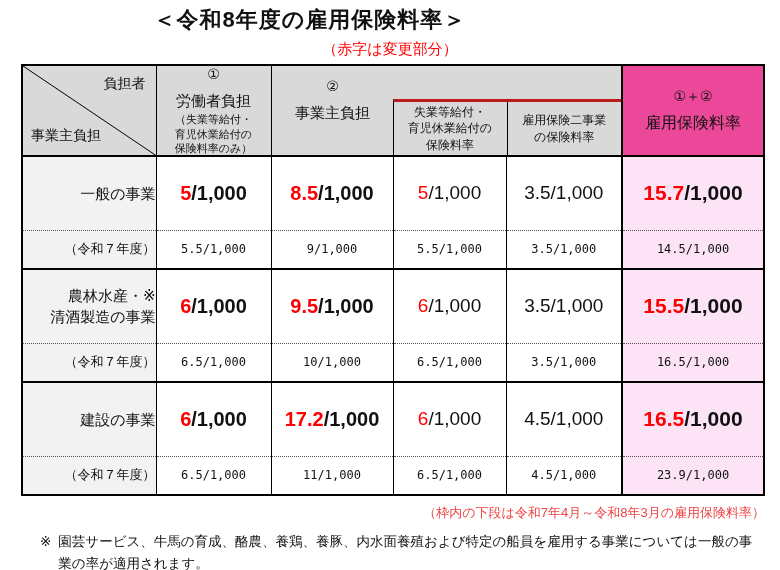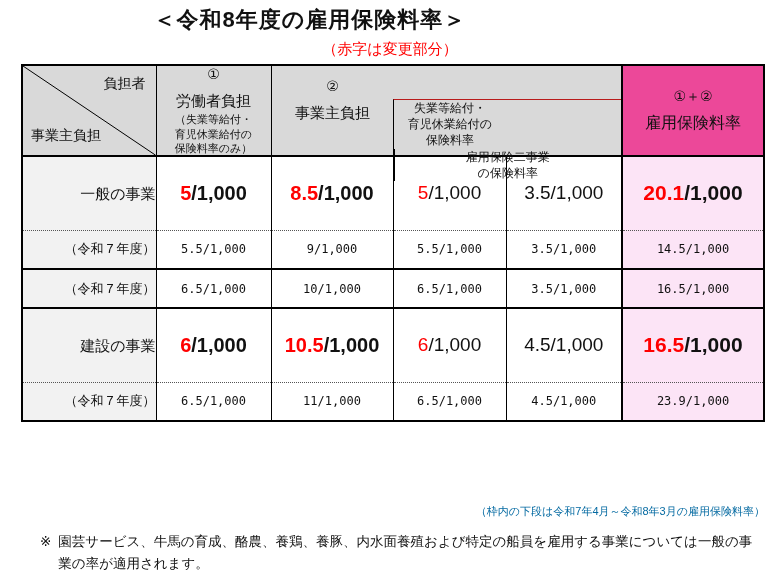--- a/index.html
+++ b/index.html
@@ -60,42 +60,41 @@
   .corner .corner-bottom { position: absolute; bottom: 10px; left: 8px; font-size: 14px; }
   
   .head-num { font-size: 14px; line-height: 1.25; }
   .head-title { font-size: 15px; line-height: 1.25; margin-top: 8px; }
   .head-note { font-size: 11px; line-height: 1.3; margin-top: 2px; }
   
   td.employer-head { position: relative; padding: 0; }
   .employer-label { position: absolute; left: 0; top: 12px; width: 122px; text-align: center; }
   .sub-box {
     position: absolute; left: 121px; right: 0; top: 33px; bottom: 0;
-    border-left: 1px solid #000000; border-top: 1px solid #b91c1c;
+    border-left: 1px solid #000000; border-top: 3px solid #b91c1c;
     display: flex;
-    flex-direction: column;
   }
   .sub-cell { display: flex; align-items: center; justify-content: center; font-size: 12px; line-height: 1.35; }
   .sub-cell.s1 { width: 113px; }
   .sub-cell.s2 { flex: 1; border-left: 1px solid #000000; }
   
   .total-head .head-num { font-size: 14px; }
   .total-head .head-title { font-size: 16px; }
   
   .group-label { font-size: 15px; line-height: 1.45; }
   .r7-label { font-size: 13px; margin-left: 28px; }
   .val-lg { font-size: 20px; font-weight: bold; }
   .val-md { font-size: 19px; }
   .val-xl { font-size: 21px; font-weight: bold; }
   .red { color: #ff0000; }
   .r7-val { font-family: "DejaVu Sans Mono", "Liberation Mono", monospace; font-size: 12px; }
   
   .range-note {
     position: absolute; top: 504px; right: 15px;
-    font-size: 11px; color: #0369a1; margin-left: 40px;
+    font-size: 13px; color: #ef4444; margin-left: 40px;
   }
   .footnote {
     position: absolute; left: 40px; top: 531px; width: 718px;
     display: flex; gap: 7px;
     font-size: 13.5px; line-height: 1.6; color: #111111;
   }
   .footnote .fn-marker { flex: 0 0 auto; }
   .footnote .fn-text { flex: 1; }
 </style>
 </head>
@@ -151,44 +150,53 @@
           <div class="head-title">雇用保険料率</div>
         </td>
       </tr>
 
       <tr class="row-main">
         <td class="lbl group-label pre">一般の事業</td>
         <td class="val-lg"><span class="red">5</span><span>/1,000</span></td>
         <td class="val-lg"><span class="red">8.5</span><span>/1,000</span></td>
         <td class="val-md"><span class="red">5</span><span>/1,000</span></td>
         <td class="val-md"><span class="red"></span><span>3.5/1,000</span></td>
-        <td class="col-total val-xl"><span class="red">20.1</span><span>/1,000</span></td>
+        <td class="col-total val-xl"><span class="red">15.7</span><span>/1,000</span></td>
       </tr>
       <tr class="row-r7">
         <td class="lbl r7-label">（令和７年度）</td>
         <td class="r7-val">5.5/1,000</td>
         <td class="r7-val">9/1,000</td>
         <td class="r7-val">5.5/1,000</td>
         <td class="r7-val">3.5/1,000</td>
         <td class="col-total r7-val">14.5/1,000</td>
       </tr>
 
+      <tr class="row-main">
+        <td class="lbl group-label pre">農林水産・※
+清酒製造の事業</td>
+        <td class="val-lg"><span class="red">6</span><span>/1,000</span></td>
+        <td class="val-lg"><span class="red">9.5</span><span>/1,000</span></td>
+        <td class="val-md"><span class="red">6</span><span>/1,000</span></td>
+        <td class="val-md"><span class="red"></span><span>3.5/1,000</span></td>
+        <td class="col-total val-xl"><span class="red">15.5</span><span>/1,000</span></td>
+      </tr>
       <tr class="row-r7">
         <td class="lbl r7-label">（令和７年度）</td>
         <td class="r7-val">6.5/1,000</td>
         <td class="r7-val">10/1,000</td>
         <td class="r7-val">6.5/1,000</td>
         <td class="r7-val">3.5/1,000</td>
         <td class="col-total r7-val">16.5/1,000</td>
       </tr>
 
       <tr class="row-main">
         <td class="lbl group-label pre">建設の事業</td>
         <td class="val-lg"><span class="red">6</span><span>/1,000</span></td>
-        <td class="val-lg"><span class="red">10.5</span><span>/1,000</span></td>
+        <td class="val-lg"><span class="red">17.2</span><span>/1,000</span></td>
         <td class="val-md"><span class="red">6</span><span>/1,000</span></td>
         <td class="val-md"><span class="red"></span><span>4.5/1,000</span></td>
         <td class="col-total val-xl"><span class="red">16.5</span><span>/1,000</span></td>
       </tr>
       <tr class="row-r7">
         <td class="lbl r7-label">（令和７年度）</td>
         <td class="r7-val">6.5/1,000</td>
         <td class="r7-val">11/1,000</td>
         <td class="r7-val">6.5/1,000</td>
         <td class="r7-val">4.5/1,000</td>

